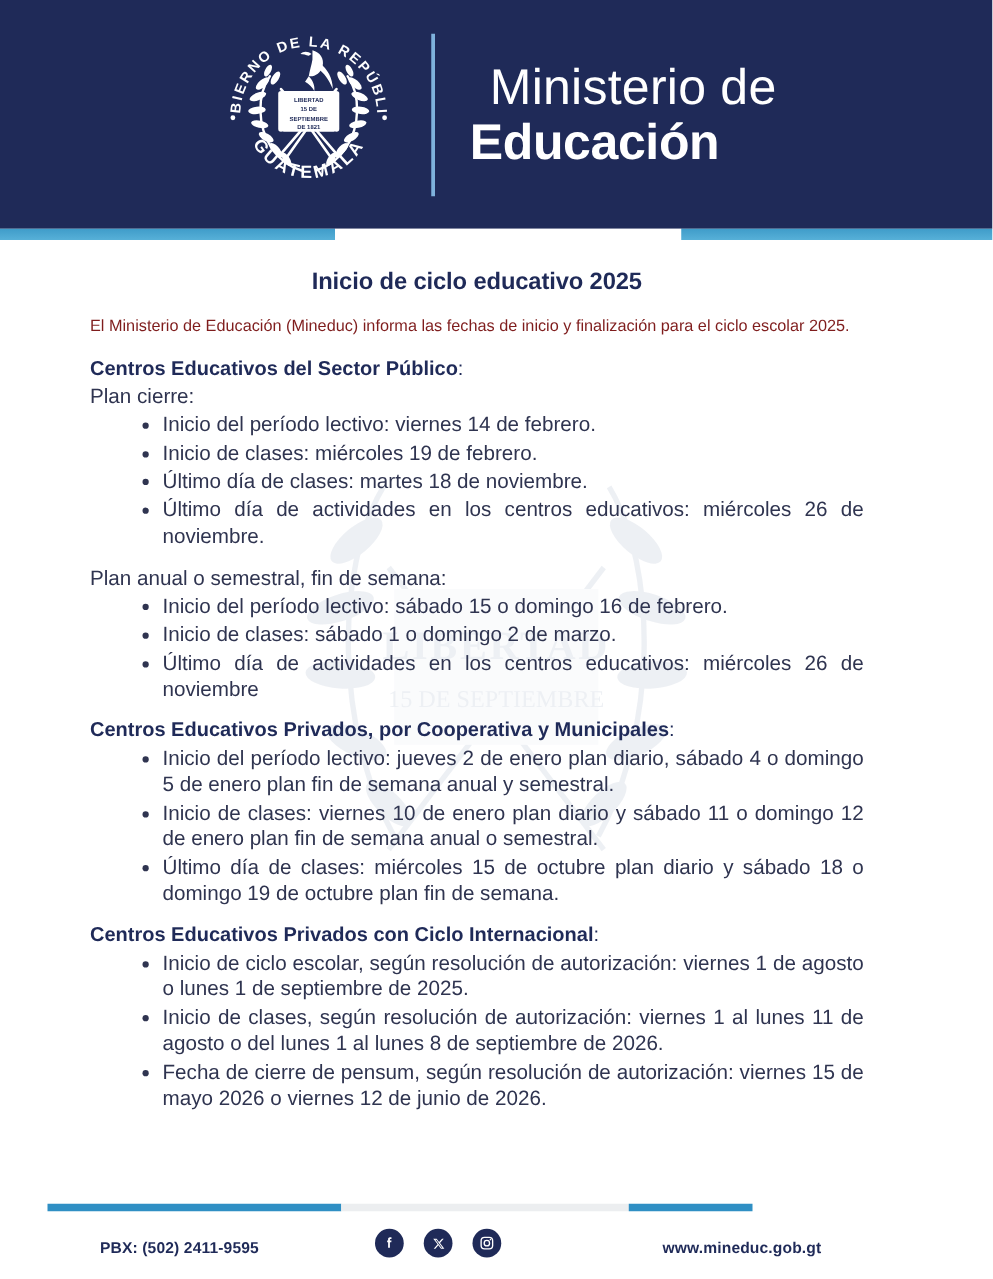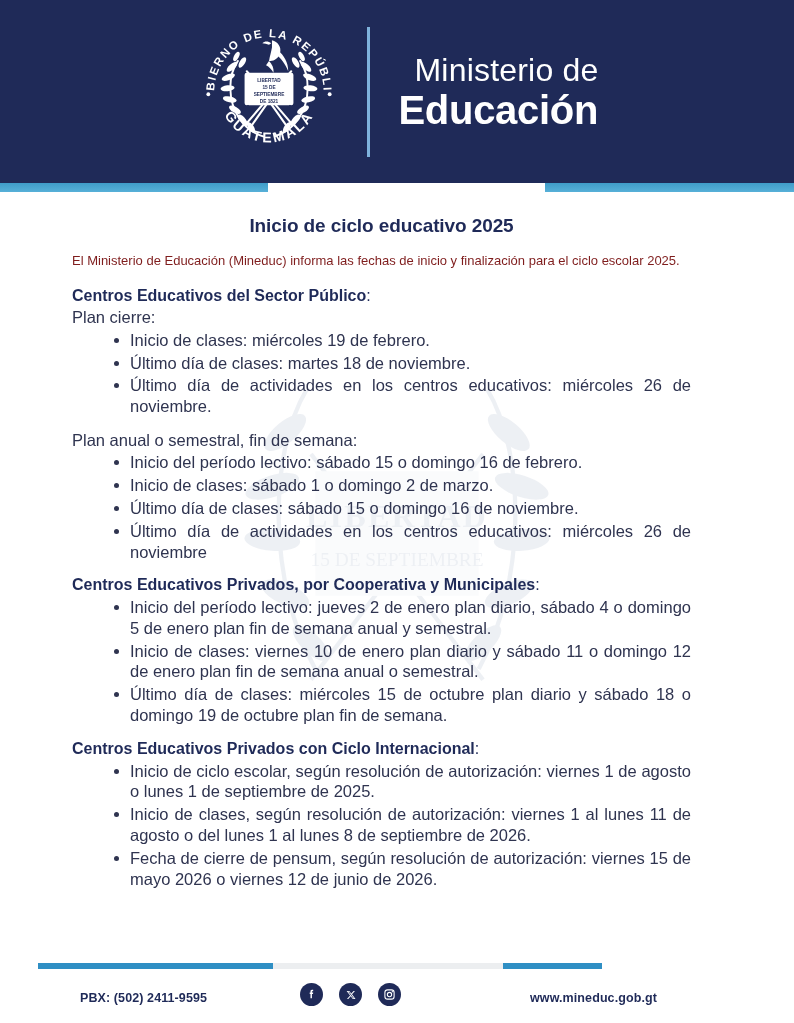--- a/index.html
+++ b/index.html
@@ -46,21 +46,21 @@
     height: 130px;
     background: #7fb2dc;
     margin: 0 28px 0 24px;
     flex: 0 0 auto;
   }
   .brand {
     color: #ffffff;
     line-height: 1.0;
   }
   .brand-top {
-    font-size: 32px;
+    font-size: 40px;
     font-weight: 300;
     letter-spacing: 0.2px;
     display: block;
     margin-bottom: 4px;
     margin-left: 16px;
   }
   .brand-bottom {
     font-size: 40px;
     font-weight: 700;
     letter-spacing: -0.3px;
@@ -352,32 +352,32 @@
 <div class="content">
 
   <h1 class="doc-title">Inicio de ciclo educativo 2025</h1>
 
   <p class="intro">El Ministerio de Educación (Mineduc) informa las fechas de inicio y finalización para el ciclo escolar 2025.</p>
 
   <div class="section">
     <div class="section-heading"><span>Centros Educativos del Sector Público</span><span class="plain">:</span></div>
     <div class="sub-heading">Plan cierre:</div>
     <ul class="bullets">
+      <li>Inicio del período lectivo: viernes 14 de febrero.</li>
       <li>Inicio de clases: miércoles 19 de febrero.</li>
       <li>Último día de clases: martes 18 de noviembre.</li>
       <li>Último día de actividades en los centros educativos: miércoles 26 de noviembre.</li>
     </ul>
   </div>
 
   <div class="section">
     <div class="sub-heading">Plan anual o semestral, fin de semana:</div>
     <ul class="bullets">
       <li>Inicio del período lectivo: sábado 15 o domingo 16 de febrero.</li>
       <li>Inicio de clases: sábado 1 o domingo 2 de marzo.</li>
-      <li>Último día de clases: sábado 15 o domingo 16 de noviembre.</li>
       <li>Último día de actividades en los centros educativos: miércoles 26 de noviembre</li>
     </ul>
   </div>
 
   <div class="section">
     <div class="section-heading"><span>Centros Educativos Privados, por Cooperativa y Municipales</span><span class="plain">:</span></div>
     <ul class="bullets">
       <li>Inicio del período lectivo: jueves 2 de enero plan diario, sábado 4 o domingo 5 de enero plan fin de semana anual y semestral.</li>
       <li>Inicio de clases: viernes 10 de enero plan diario y sábado 11 o domingo 12 de enero plan fin de semana anual o semestral.</li>
       <li>Último día de clases: miércoles 15 de octubre plan diario y sábado 18 o domingo 19 de octubre plan fin de semana.</li>

